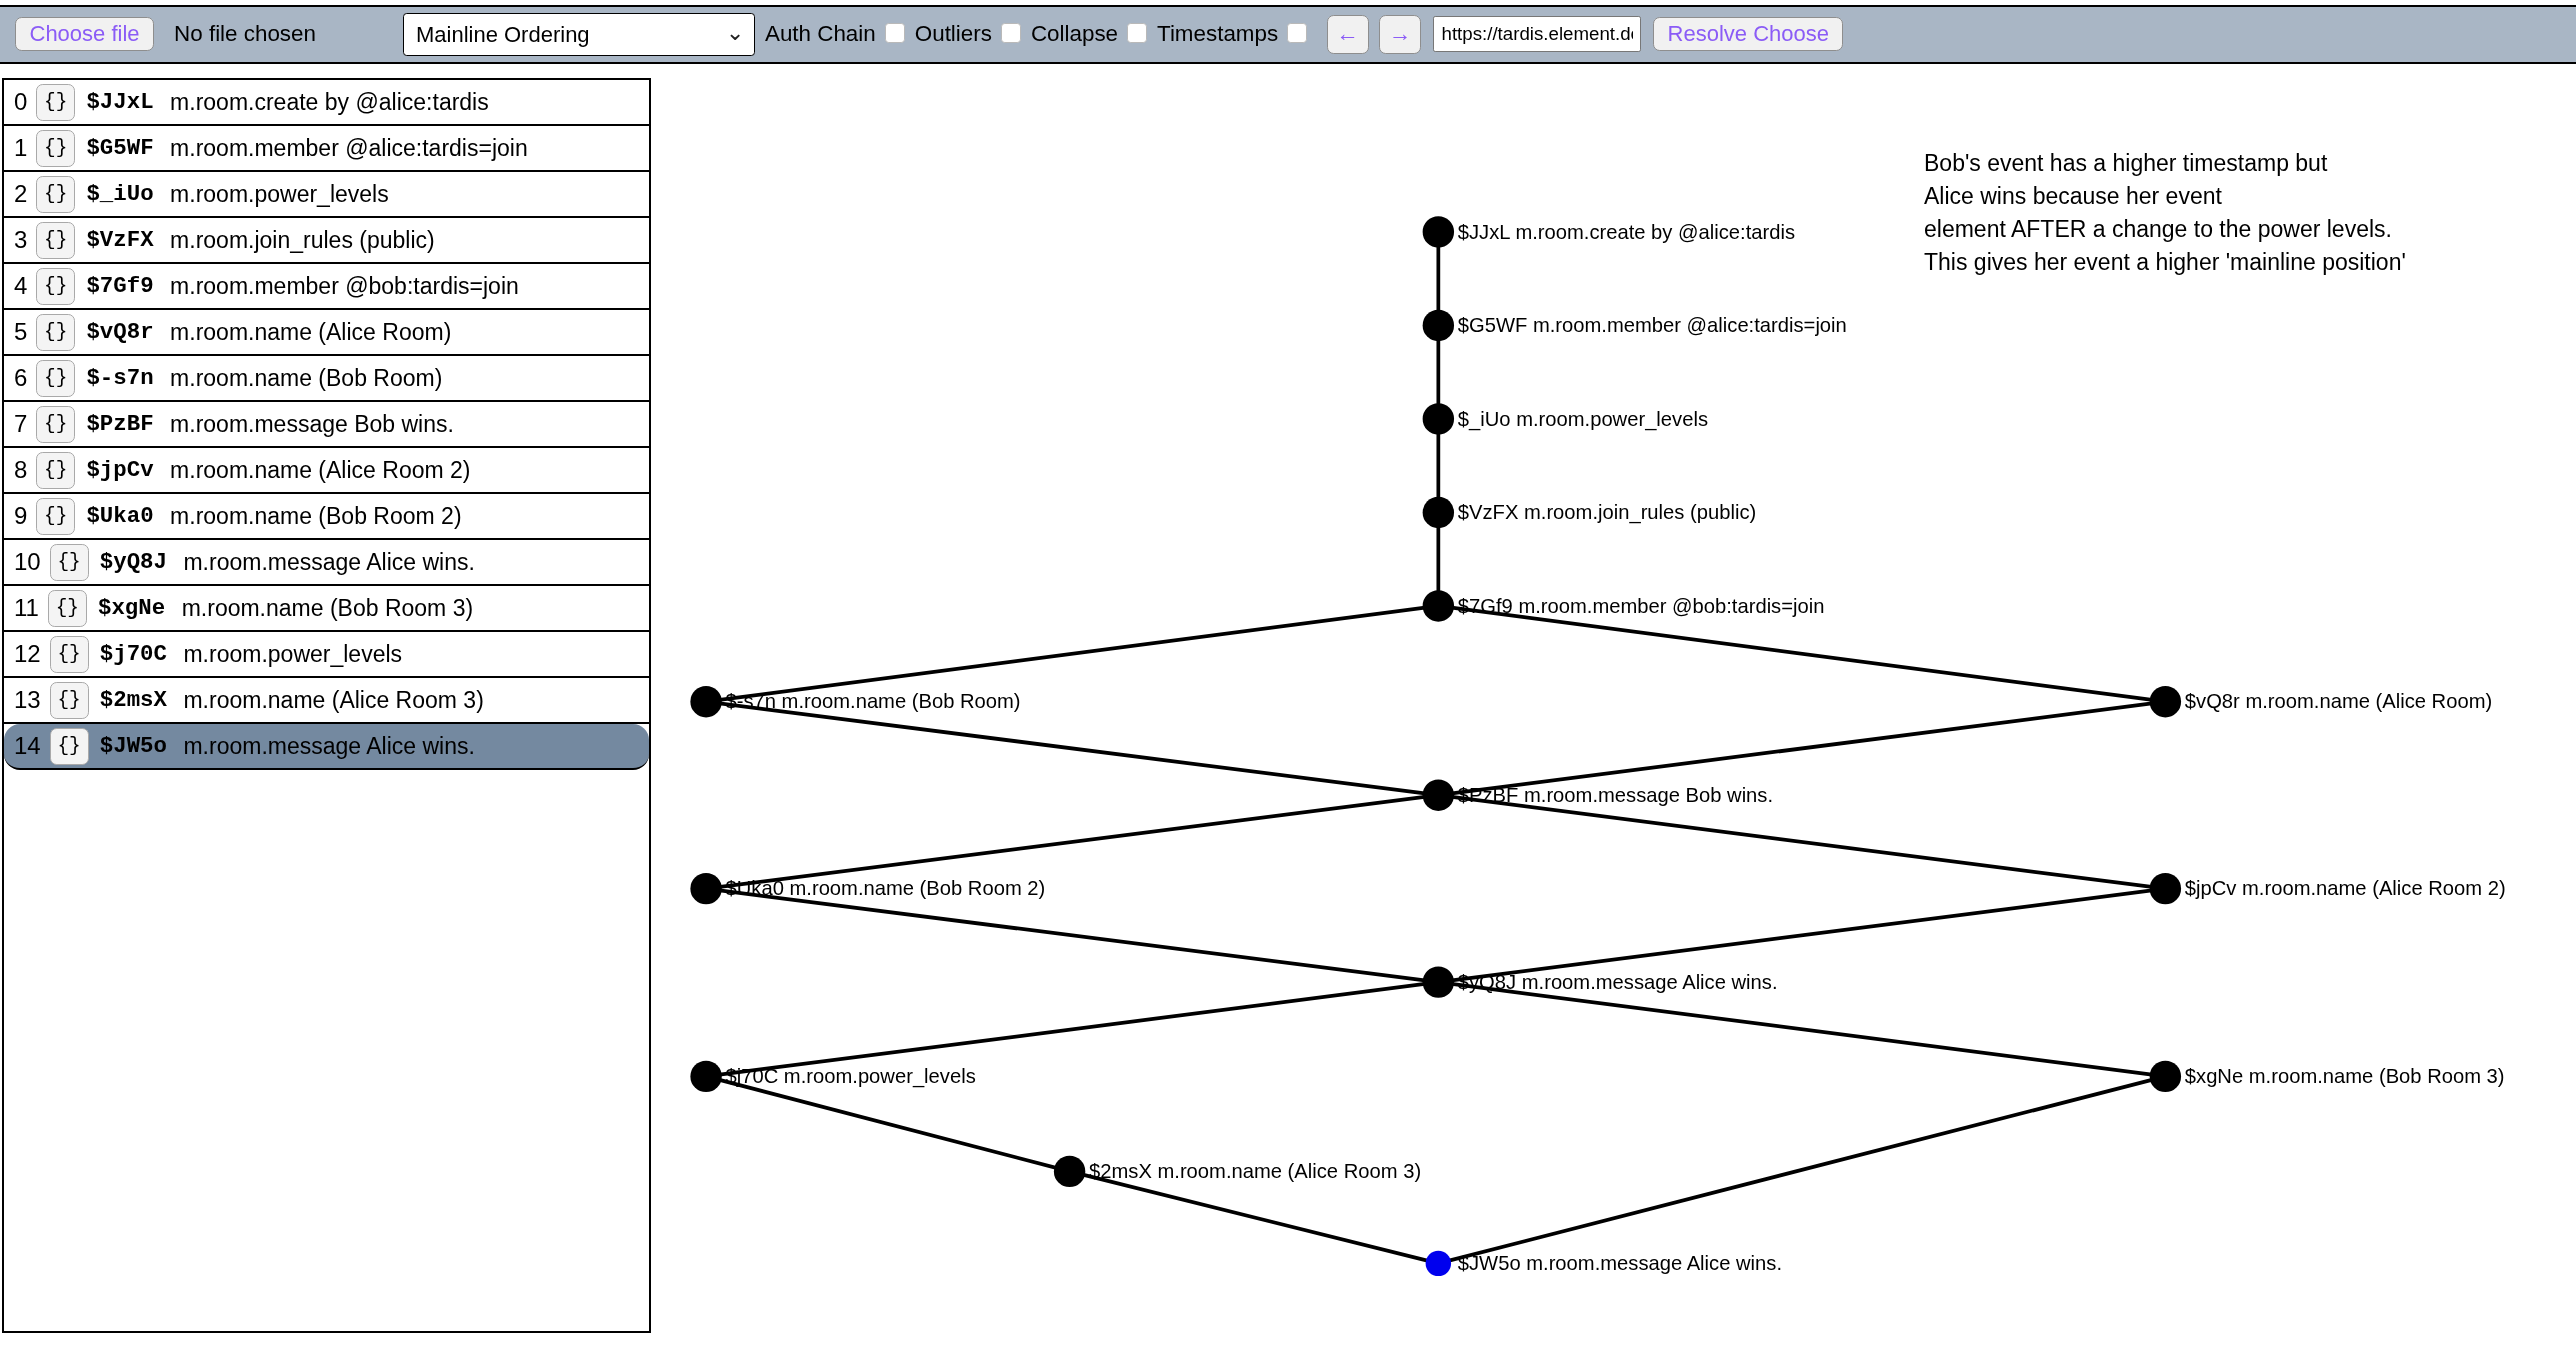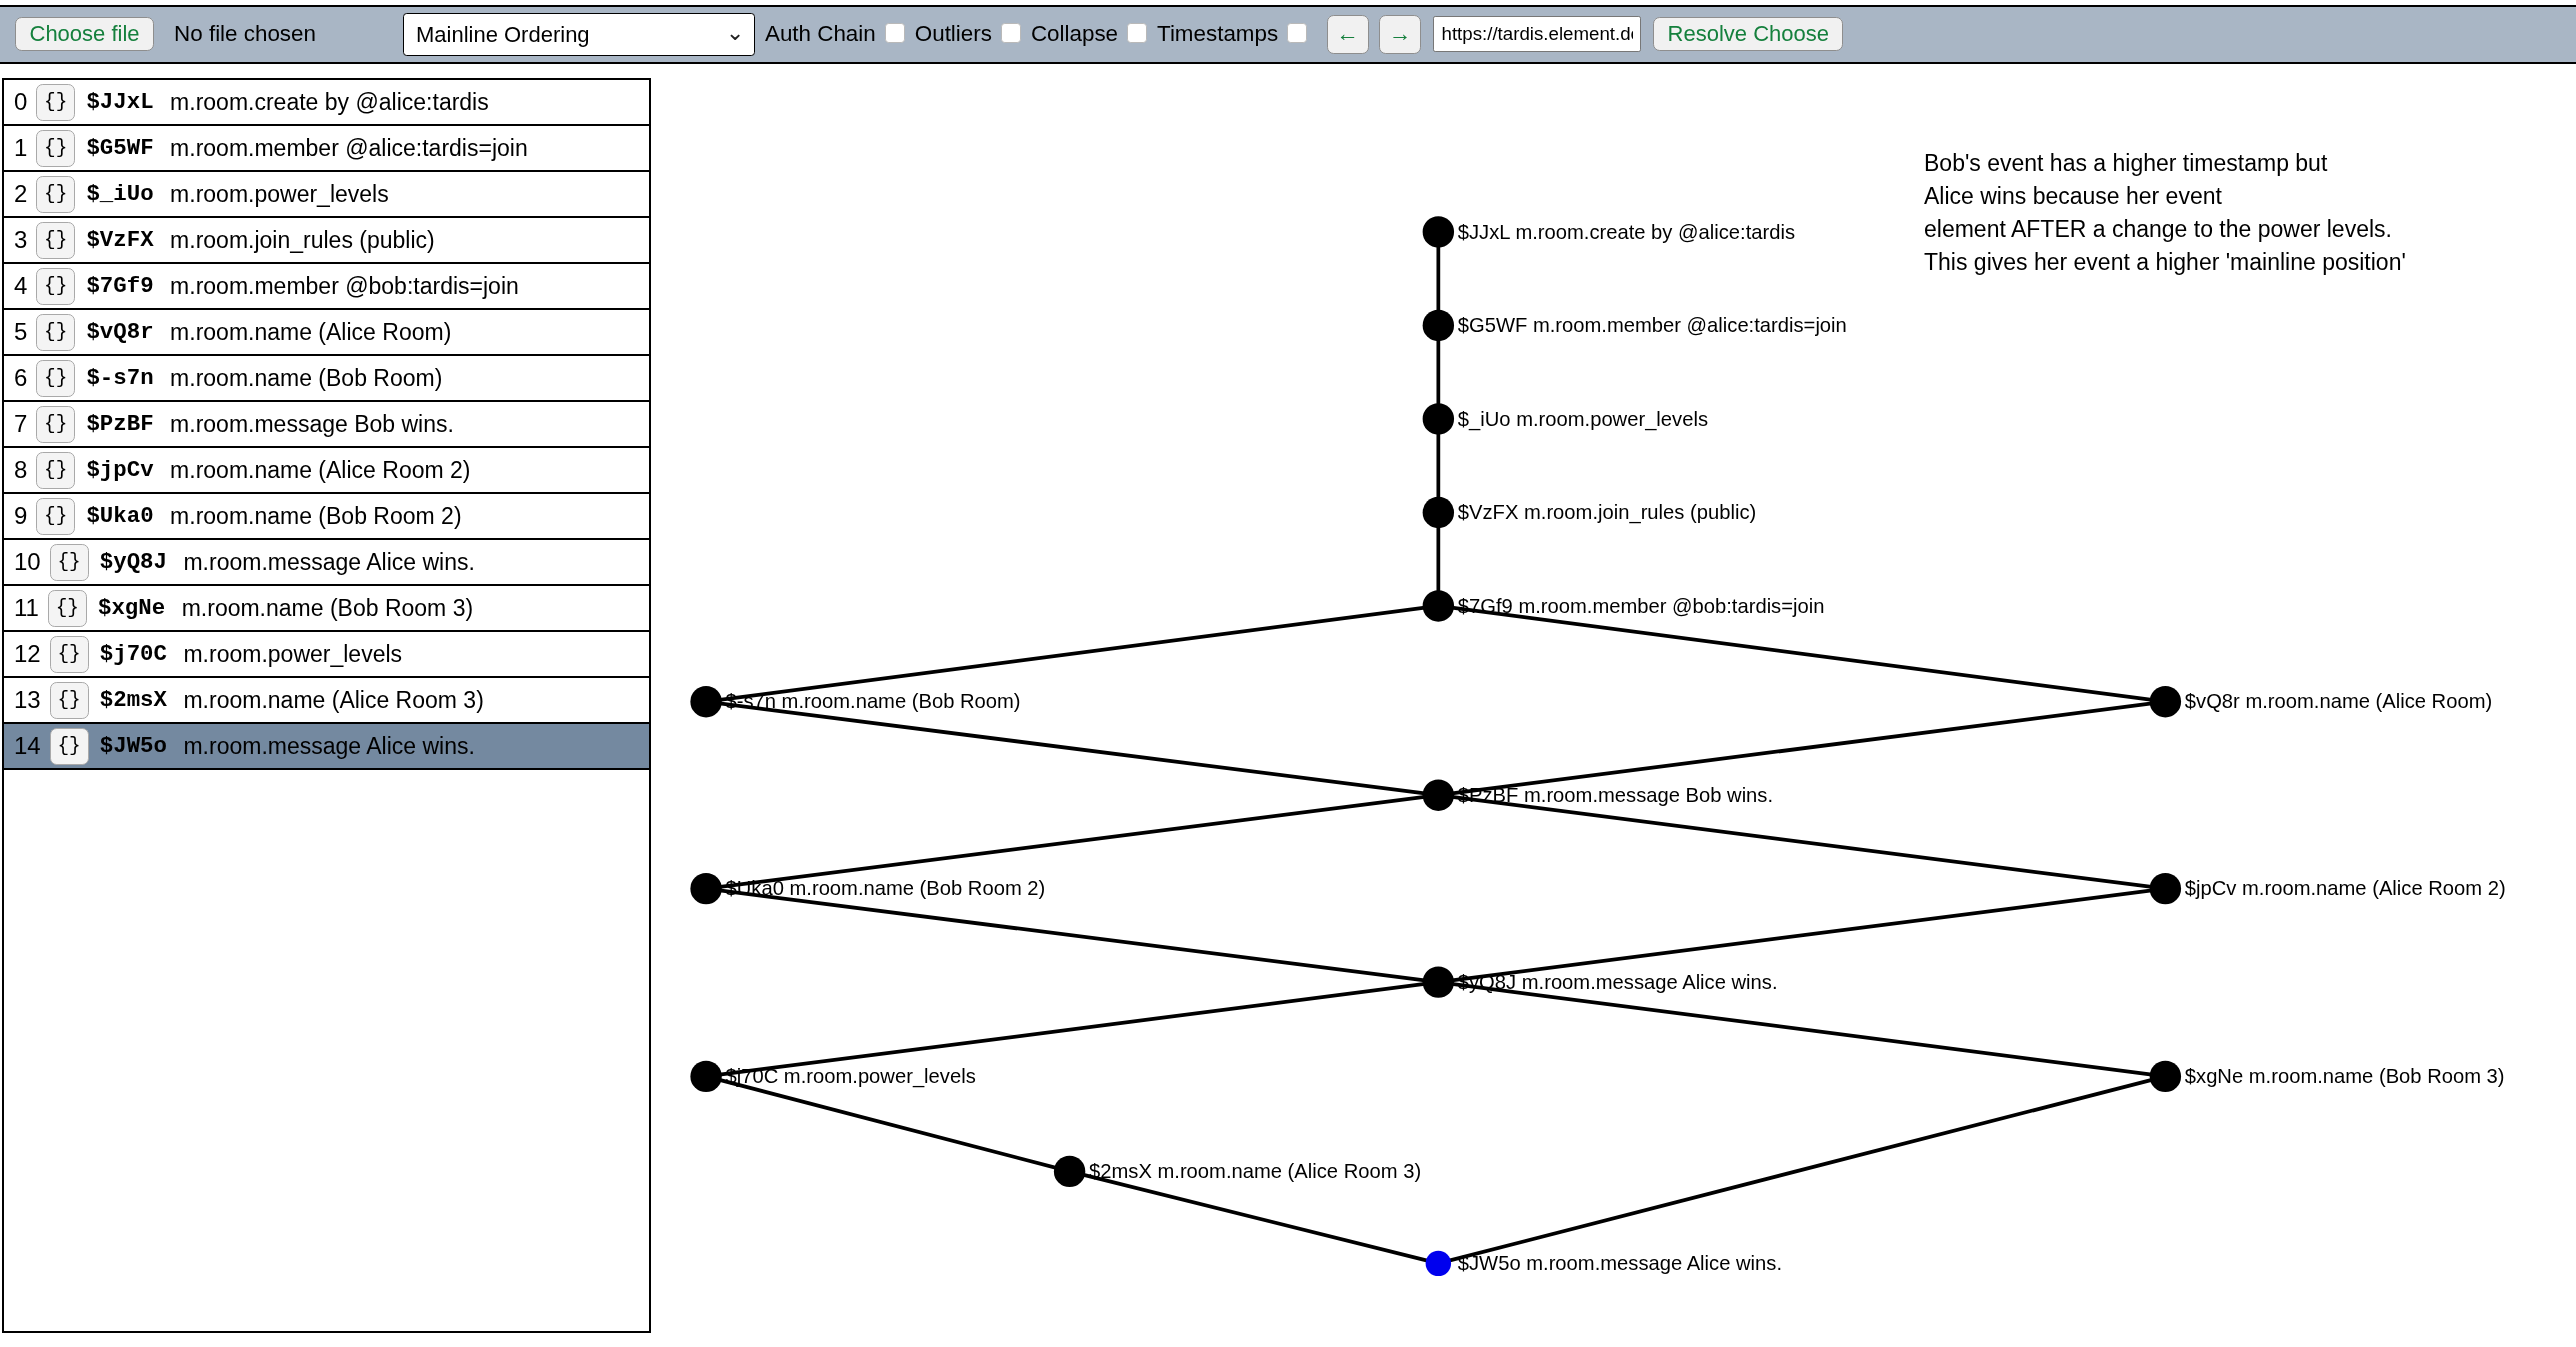--- a/index.html
+++ b/index.html
@@ -4,21 +4,21 @@
 <style>
   html,body{margin:0;padding:0;background:#fff;}
   .app{position:relative;width:2576px;height:1348px;background:#fff;overflow:hidden;
        font-family:"Liberation Sans",sans-serif;color:#000;}
 
   
   .toolbar{position:absolute;left:0;top:4.5px;width:2576px;height:55px;background:#a9b6c5;
            border-top:2.2px solid #000;border-bottom:2.2px solid #000;
            display:flex;align-items:center;font-size:22.4px;box-sizing:content-box;z-index:3;}
   .btn{background:#f1f1f1;border:1.5px solid #8e8e8e;border-radius:6.7px;
-       font-family:"Liberation Sans",sans-serif;font-size:22px;color:#15803d;
+       font-family:"Liberation Sans",sans-serif;font-size:22px;color:#8b5cf6;
        padding:5.2px 13.5px;line-height:1;}
   .choose-file{margin-left:15px;}
   .file-status{margin-left:20px;}
   .select-wrap{position:relative;margin-left:87px;width:352px;height:43px;}
   .select-wrap select{width:352px;height:43px;font-family:"Liberation Sans",sans-serif;
        font-size:22px;border:1.5px solid #000;border-radius:3.7px;background:#fff;
        -webkit-appearance:none;appearance:none;padding:0 37px 0 12px;}
   .select-chevron{position:absolute;right:10.5px;top:6px;font-size:22.4px;color:#222;pointer-events:none;}
   .cb-label{margin-left:10px;white-space:nowrap;}
   .cb-label:first-of-type{margin-left:12px;}
@@ -31,21 +31,21 @@
   .url-input{margin-left:12px;width:191px;height:34px;border:1.5px solid #777;border-radius:2.2px;
        background:#fff;font-family:"Liberation Sans",sans-serif;font-size:18.7px;padding:0 7.5px;
        white-space:nowrap;overflow:hidden;}
   .resolve-btn{margin-left:12px;white-space:nowrap;}
 
   
   .event-panel{position:absolute;left:2.2px;top:78px;width:649px;height:1255px;background:#fff;
        border:2.2px solid #000;box-sizing:border-box;z-index:2;}
   .event-row{display:flex;align-items:center;height:46px;border-bottom:2.2px solid #000;
        padding-left:9.7px;box-sizing:border-box;background:#fff;}
-  .event-row.selected{background:#7489a0;}
+  .event-row.selected{background:#7489a0;border-radius:16px;}
   .row-index{font-size:24px;}
   .braces-btn{margin-left:9px;width:39px;height:37px;background:#f4f4f4;border:1.5px solid #a9a9a9;
        border-radius:6.7px;font-family:"Liberation Mono","DejaVu Sans Mono",monospace;font-size:19.4px;
        display:flex;align-items:center;justify-content:center;flex:none;padding:0;}
   .row-id{margin-left:11.2px;font-family:"Liberation Mono","DejaVu Sans Mono",monospace;
        font-weight:bold;font-size:22.4px;white-space:pre;}
   .row-desc{margin-left:16.5px;font-size:23px;white-space:nowrap;}
 
   
   .dag-svg{position:absolute;left:0;top:0;z-index:1;}

